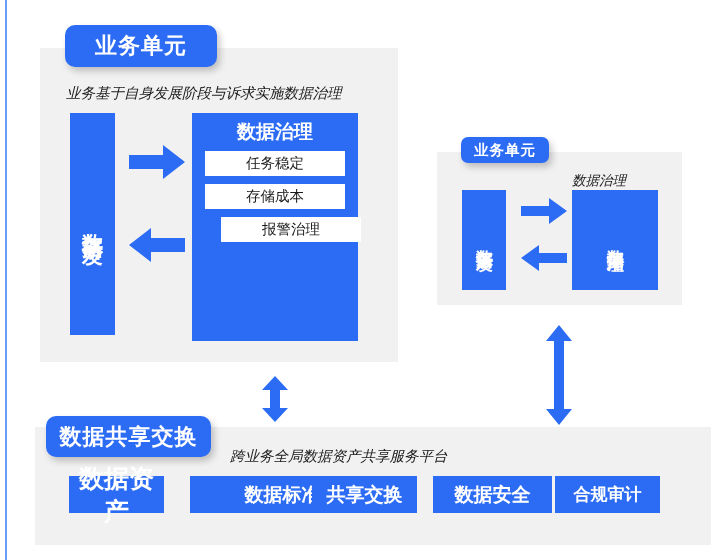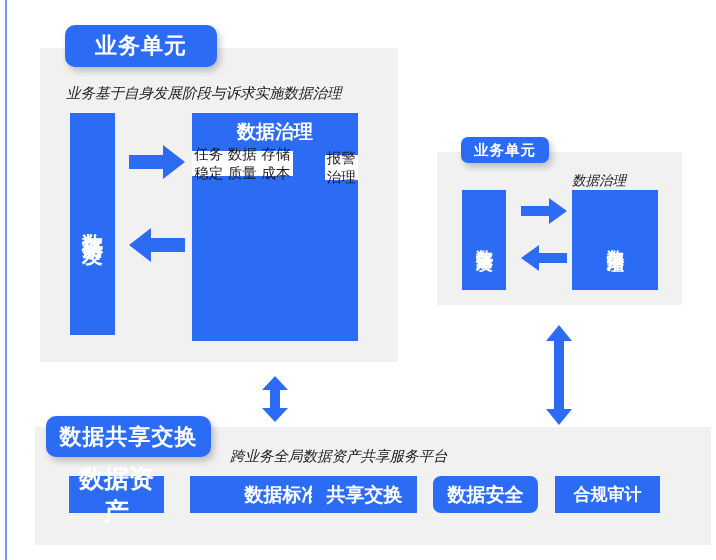--- a/index.html
+++ b/index.html
@@ -84,21 +84,21 @@
     flex-direction: column;
     align-items: center;
   }
   .gov-title {
     color: #ffffff;
     font-weight: bold;
     text-align: center;
   }
   .gov-items {
     display: flex;
-    flex-direction: row;
+    flex-direction: column;
     width: 100%;
     align-items: center;
   }
   .gov-item {
     background: #ffffff;
     color: #1a1a1a;
     text-align: center;
     display: flex;
     align-items: center;
     justify-content: center;
@@ -137,21 +137,20 @@
   <div class="arrow" style="left:129px; top:228px;">
     <svg width="56" height="34" viewBox="0 0 56 34" aria-hidden="true">
       <polygon points="56,10 22,10 22,0 0,17 22,34 22,24 56,24" fill="#2c6cf5"></polygon>
     </svg>
   </div>
 
   <div class="gov-panel" style="left:192px; top:113px; width:166px; height:222px; padding-top:6px;">
     <div class="gov-title" style="font-size:19px; margin-bottom:6px;">数据治理</div>
     <div class="gov-items">
       <div class="gov-item" style="width:140px; height:25px; margin-bottom:8px; font-size:14.5px;">任务稳定</div>
-      <div class="gov-item" style="width:140px; height:25px; margin-bottom:8px; font-size:14.5px;">数据质量</div>
       <div class="gov-item" style="width:140px; height:25px; margin-bottom:8px; font-size:14.5px;">存储成本</div>
       <div class="gov-item" style="width:140px; height:25px; font-size:14.5px;margin-left:32px;">报警治理</div>
     </div>
   </div>
 
   <div class="panel" style="left:437px; top:152px; width:245px; height:153px;"></div>
 
   <div class="badge" style="left:461px; top:137px; width:88px; height:26px; font-size:14.5px; border-radius:7px;">业务单元</div>
 
   <div class="caption" style="left:572px; top:172px; font-size:13.5px;">数据治理</div>
@@ -190,16 +189,16 @@
 
   <div class="panel" style="left:35px; top:427px; width:676px; height:118px;"></div>
 
   <div class="badge" style="left:46px; top:416px; width:165px; height:41px; font-size:22px;">数据共享交换</div>
 
   <div class="caption" style="left:230px; top:447px; font-size:14.5px;">跨业务全局数据资产共享服务平台</div>
 
   <div class="bluebox" style="left:69px; top:476px; width:95px; height:37px; font-size:25px;">数据资产</div>
   <div class="bluebox" style="left:190px; top:476px; width:105px; height:37px; font-size:19px;padding-left:40px;">数据标准</div>
   <div class="bluebox" style="left:312px; top:476px; width:105px; height:37px; font-size:19px;">共享交换</div>
-  <div class="bluebox" style="left:433px; top:476px; width:105px; height:37px; font-size:19px;border-radius:8px;">数据安全</div>
+  <div class="bluebox" style="left:433px; top:476px; width:119px; height:37px; font-size:19px;">数据安全</div>
   <div class="bluebox" style="left:555px; top:476px; width:105px; height:37px; font-size:17px;">合规审计</div>
 
 </div>
 
 </body></html>

